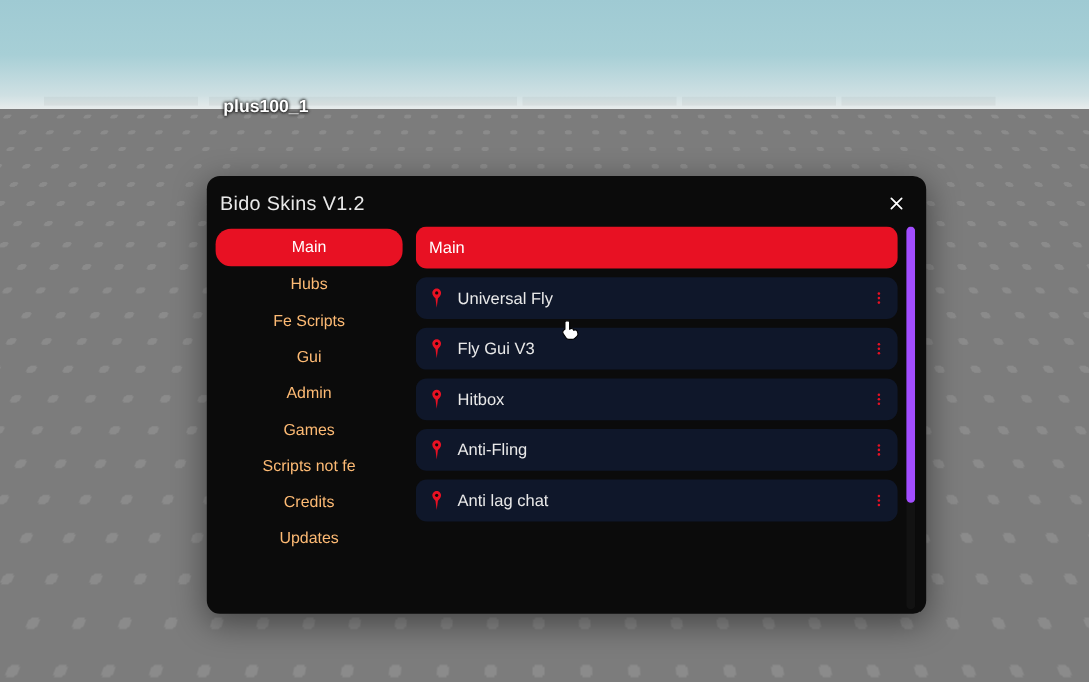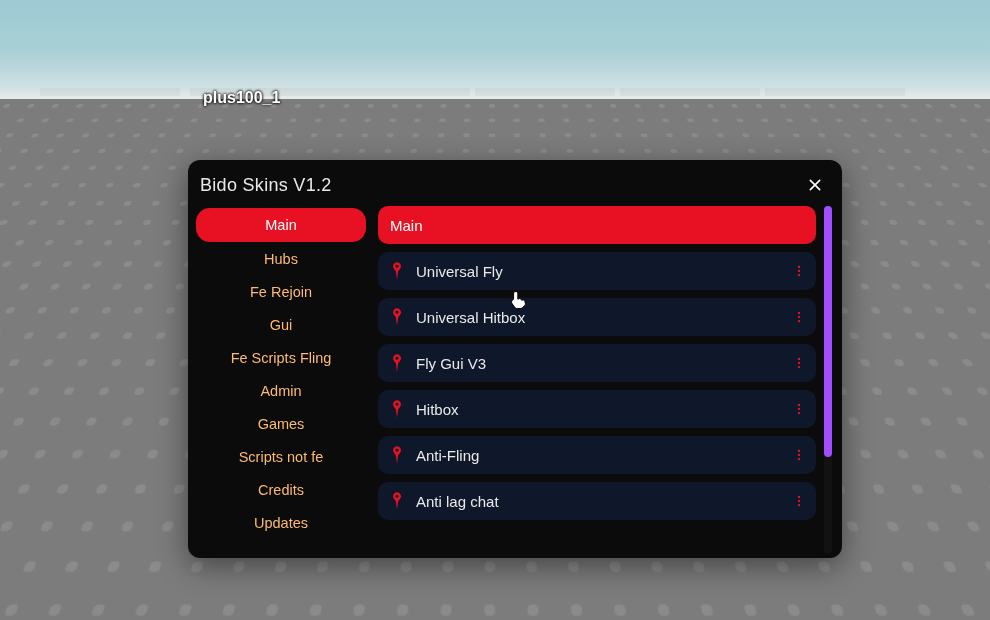--- a/index.html
+++ b/index.html
@@ -150,27 +150,24 @@
 
     <div class="modal-body">
       <div class="sidebar">
         <div class="sidebar-item active">
             <span>Main</span>
           </div>
         <div class="sidebar-item">
             <span>Hubs</span>
           </div>
         <div class="sidebar-item">
-            <span>Fe Rejoin</span>
+            <span>Fe Scripts</span>
           </div>
         <div class="sidebar-item">
             <span>Gui</span>
-          </div>
-        <div class="sidebar-item">
-            <span>Fe Scripts Fling</span>
           </div>
         <div class="sidebar-item">
             <span>Admin</span>
           </div>
         <div class="sidebar-item">
             <span>Games</span>
           </div>
         <div class="sidebar-item">
             <span>Scripts not fe</span>
           </div>
@@ -198,36 +195,20 @@
             <span class="label">Universal Fly</span>
             <span class="kebab">
                 <svg viewBox="0 0 24 24">
                   <circle cx="12" cy="5" r="2" fill="#e81123"></circle>
                   <circle cx="12" cy="12" r="2" fill="#e81123"></circle>
                   <circle cx="12" cy="19" r="2" fill="#e81123"></circle>
                 </svg>
               </span>
           </div>
 
-          <div class="list-row">
-            <span class="pin">
-                <svg viewBox="0 0 24 30">
-                  <path fill="#e81123" d="M12 2c-3 0-6 2.5-6 6 0 3 3 6 4.3 7.3L12 28l1.7-12.7C15 14 18 11 18 8c0-3.5-3-6-6-6z"></path>
-                  <circle cx="12" cy="8" r="2.2" fill="#0b0b0b"></circle>
-                </svg>
-              </span>
-            <span class="label">Universal Hitbox</span>
-            <span class="kebab">
-                <svg viewBox="0 0 24 24">
-                  <circle cx="12" cy="5" r="2" fill="#e81123"></circle>
-                  <circle cx="12" cy="12" r="2" fill="#e81123"></circle>
-                  <circle cx="12" cy="19" r="2" fill="#e81123"></circle>
-                </svg>
-              </span>
-          </div>
 
           <div class="list-row">
             <span class="pin">
                 <svg viewBox="0 0 24 30">
                   <path fill="#e81123" d="M12 2c-3 0-6 2.5-6 6 0 3 3 6 4.3 7.3L12 28l1.7-12.7C15 14 18 11 18 8c0-3.5-3-6-6-6z"></path>
                   <circle cx="12" cy="8" r="2.2" fill="#0b0b0b"></circle>
                 </svg>
               </span>
             <span class="label">Fly Gui V3</span>
             <span class="kebab">

